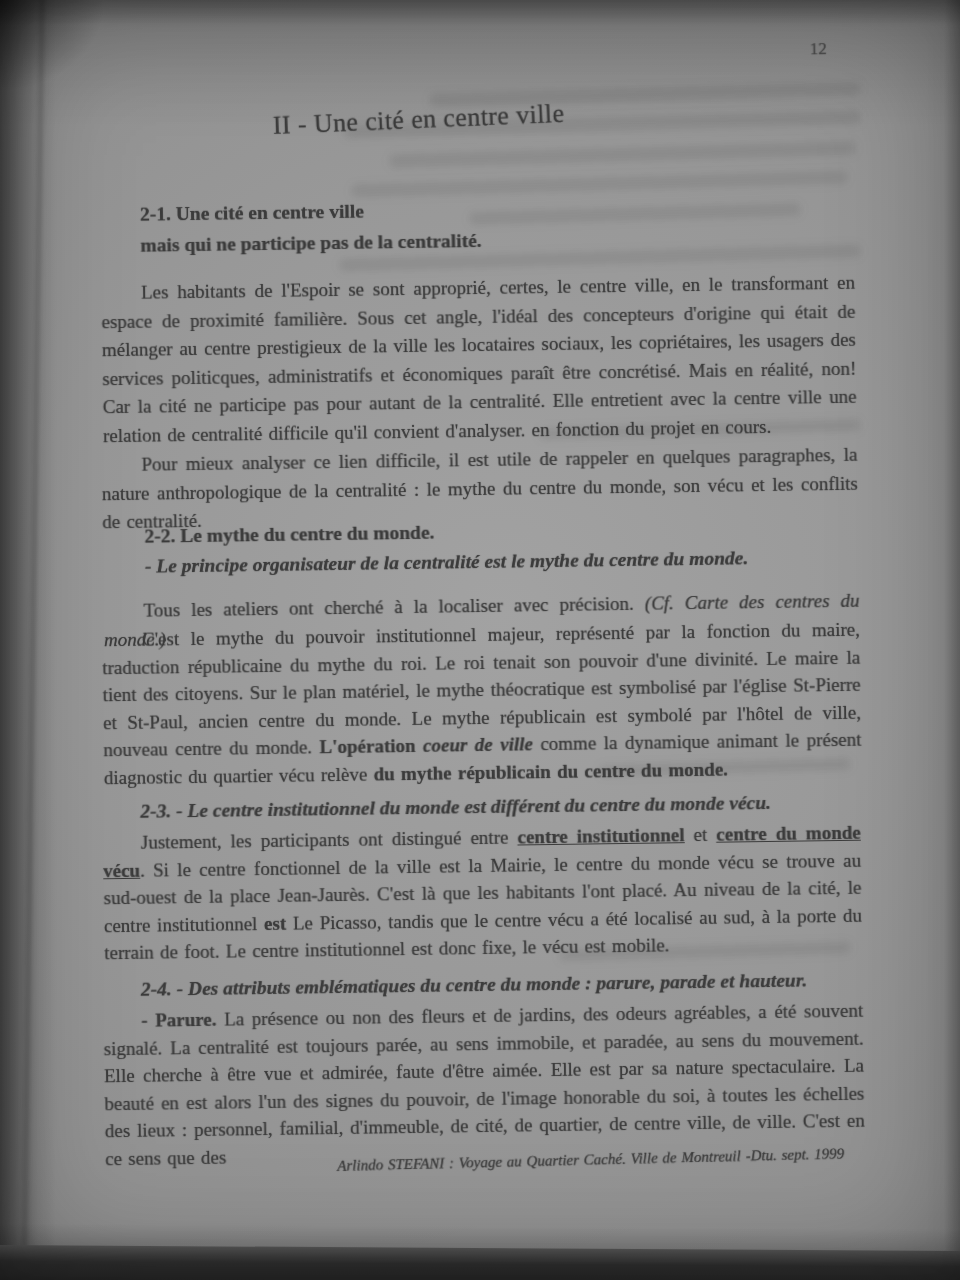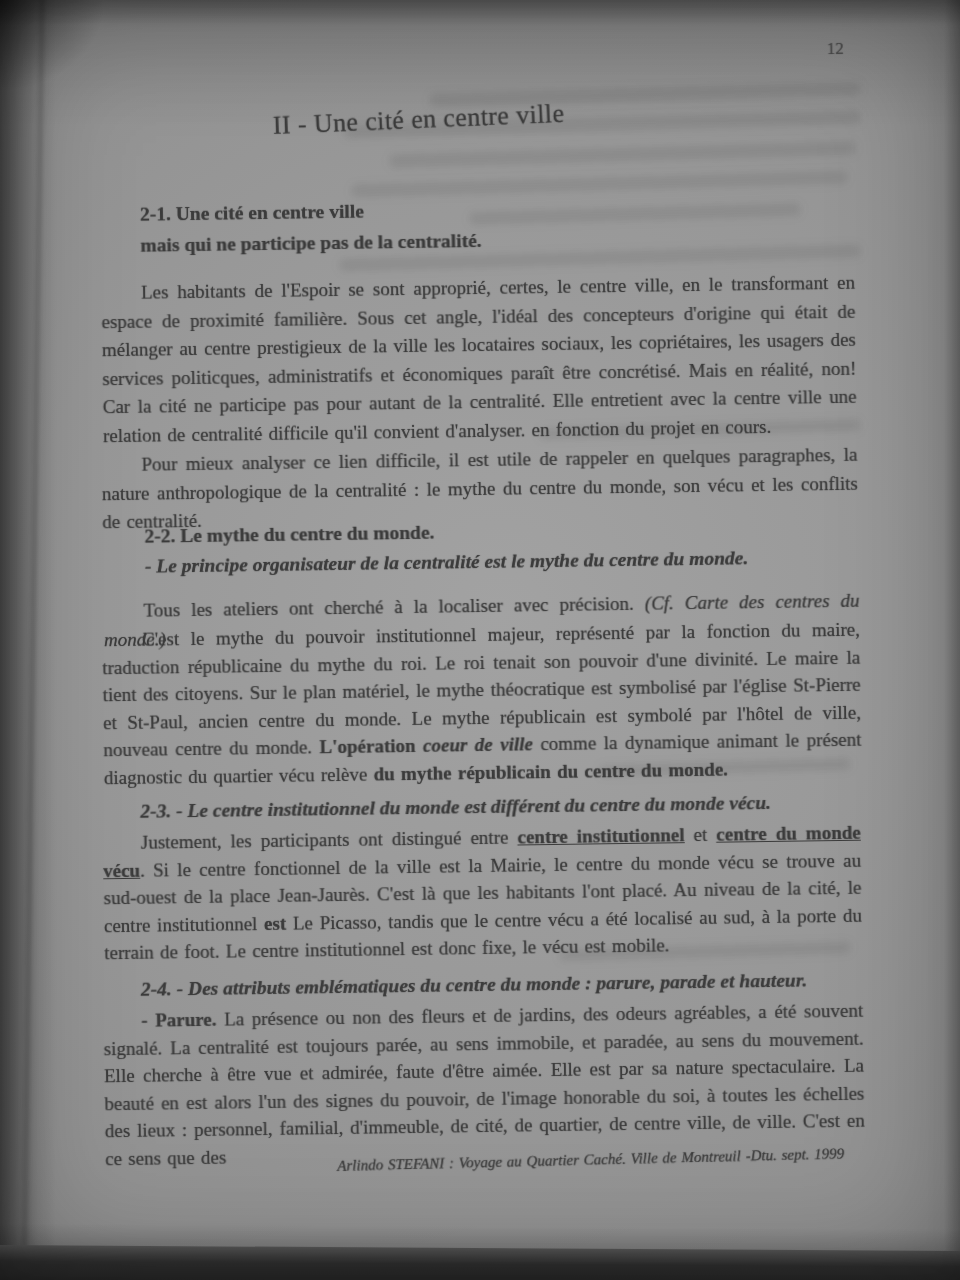--- a/index.html
+++ b/index.html
@@ -36,21 +36,21 @@
     background:linear-gradient(180deg,#565656 0%, #303030 35%, #232323 100%);transform:rotate(0.35deg);}
   .vignette{position:absolute;inset:0;box-shadow:inset 0 0 130px rgba(0,0,0,.33), inset 0 0 36px rgba(0,0,0,.12);pointer-events:none;}
 
   
   .content{
     position:absolute;inset:0;color:var(--ink);
     transform:rotate(-0.8deg);transform-origin:480px 640px;
     filter:blur(0.55px);
     text-shadow:0 0 1px rgba(52,52,52,.75);
   }
-  .pagenum{position:absolute;left:818px;top:44px;font-size:17px;opacity:.8;margin-left:17px;}
+  .pagenum{position:absolute;left:818px;top:44px;font-size:17px;opacity:.8;}
   .title{position:absolute;left:280px;top:104px;font-size:26px;font-weight:normal;margin:0;letter-spacing:.4px;transform:rotate(-1.6deg);}
   .hgroup{position:absolute;font-size:19.5px;font-weight:bold;line-height:31px;}
   .h21{left:146px;top:194px;}
   .h22{left:146px;top:517px;line-height:30px;}
   .h22 .sub{font-style:italic;}
   .hsolo{position:absolute;font-size:19.5px;font-weight:bold;font-style:italic;}
   .h23{left:138px;top:796px;}
   .h24{left:136px;top:974px;}
   .para{position:absolute;margin:0;font-size:19px;line-height:28.5px;text-align:justify;word-spacing:1.5px;}
   .p1{left:106px;top:274px;width:754px;text-indent:40px;}

